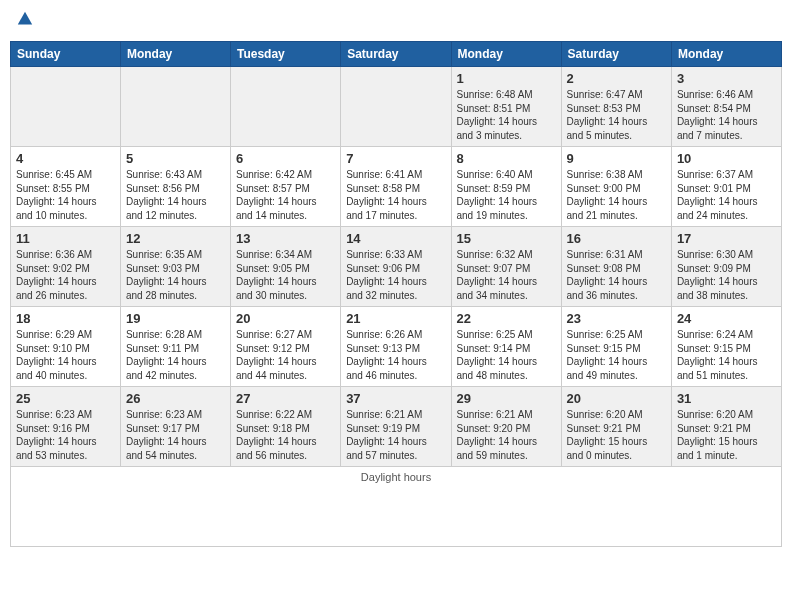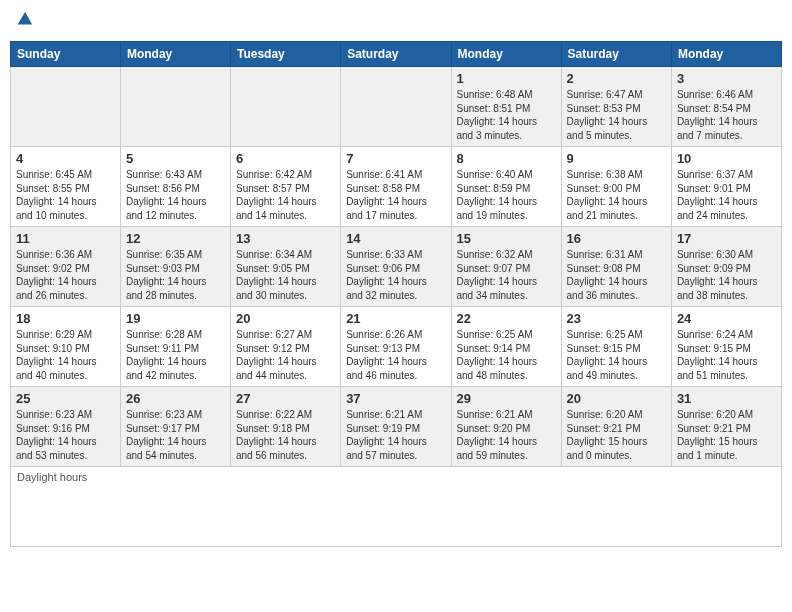--- a/index.html
+++ b/index.html
@@ -256,16 +256,16 @@
         <td>
           <span class="day-number">20</span>
           <div class="cell-info">Sunrise: 6:20 AM<br>Sunset: 9:21 PM<br>Daylight: 15 hours and 0 minutes.</div>
         </td>
         <td>
           <span class="day-number">31</span>
           <div class="cell-info">Sunrise: 6:20 AM<br>Sunset: 9:21 PM<br>Daylight: 15 hours and 1 minute.</div>
         </td>
       </tr>
       <tr>
-        <td colspan="7" style="font-size: 11px; color: rgb(85, 85, 85); padding: 4px 6px; border: 1px solid rgb(204, 204, 204);">Daylight hours</td>
+        <td colspan="7" style="font-size: 11px; color: rgb(85, 85, 85); padding: 4px 6px; border: 1px solid rgb(204, 204, 204); text-align: center;">Daylight hours</td>
       </tr>
     </tbody>
 </table>
 
 </body></html>

